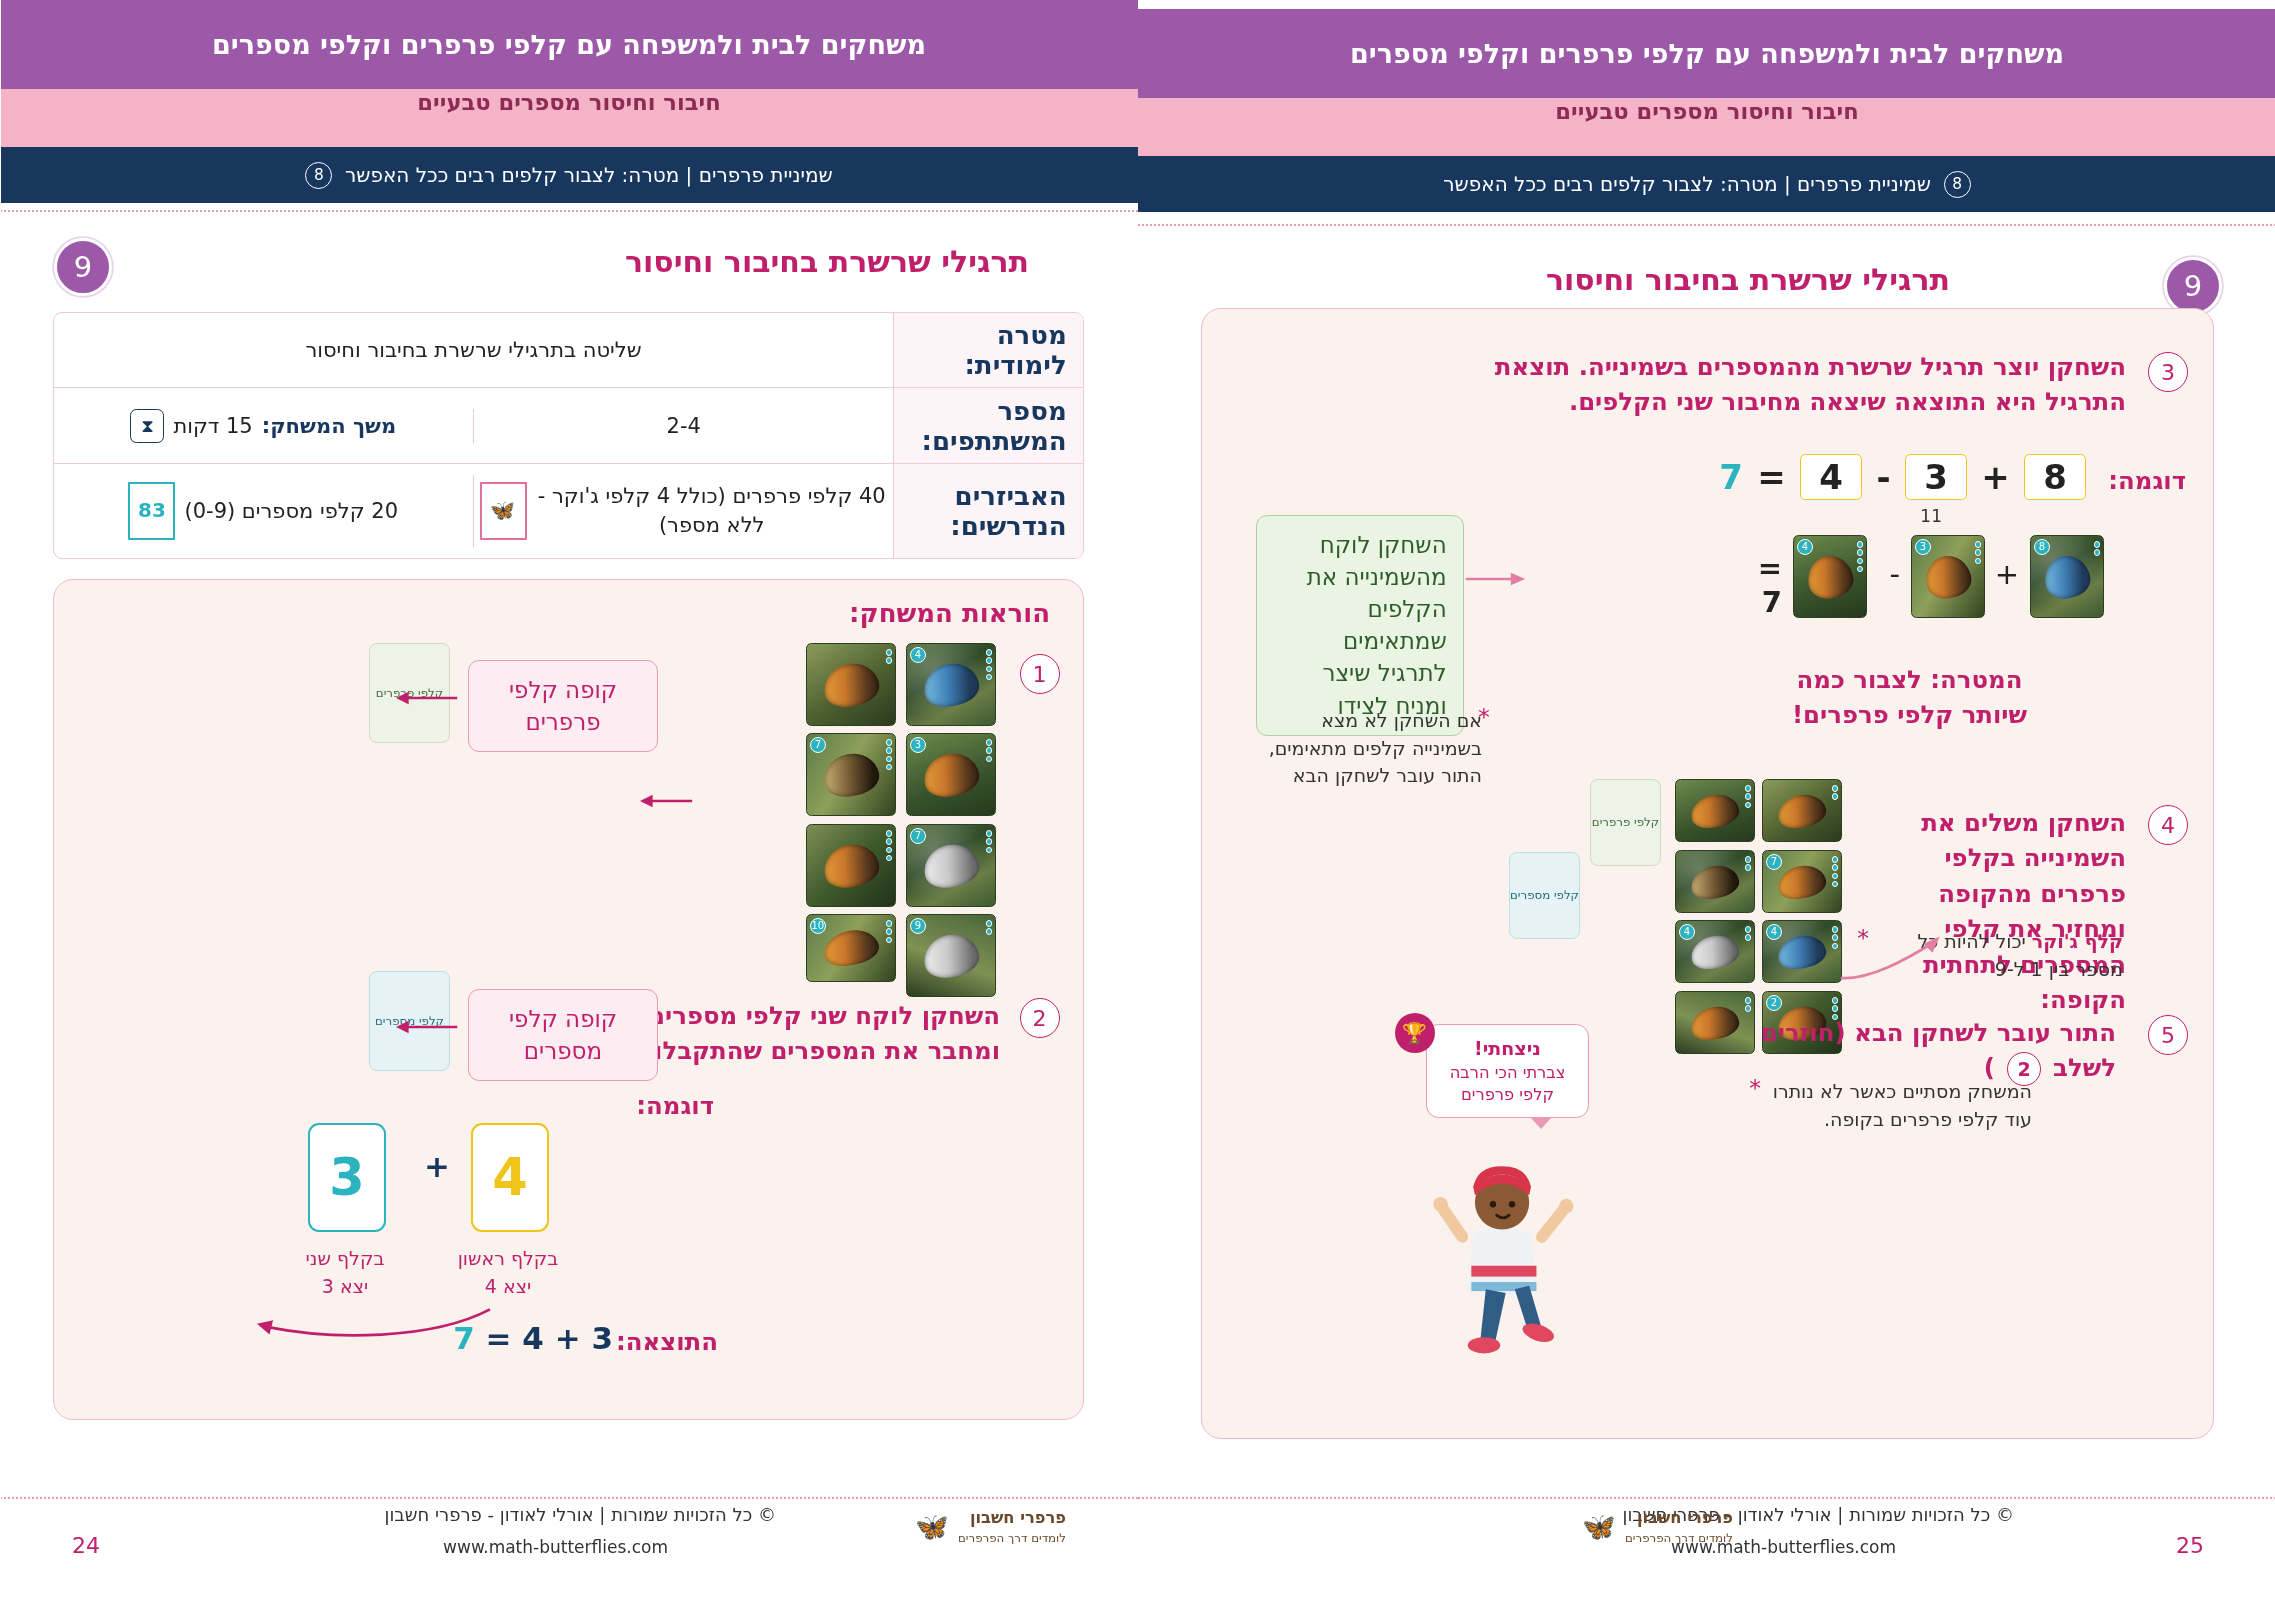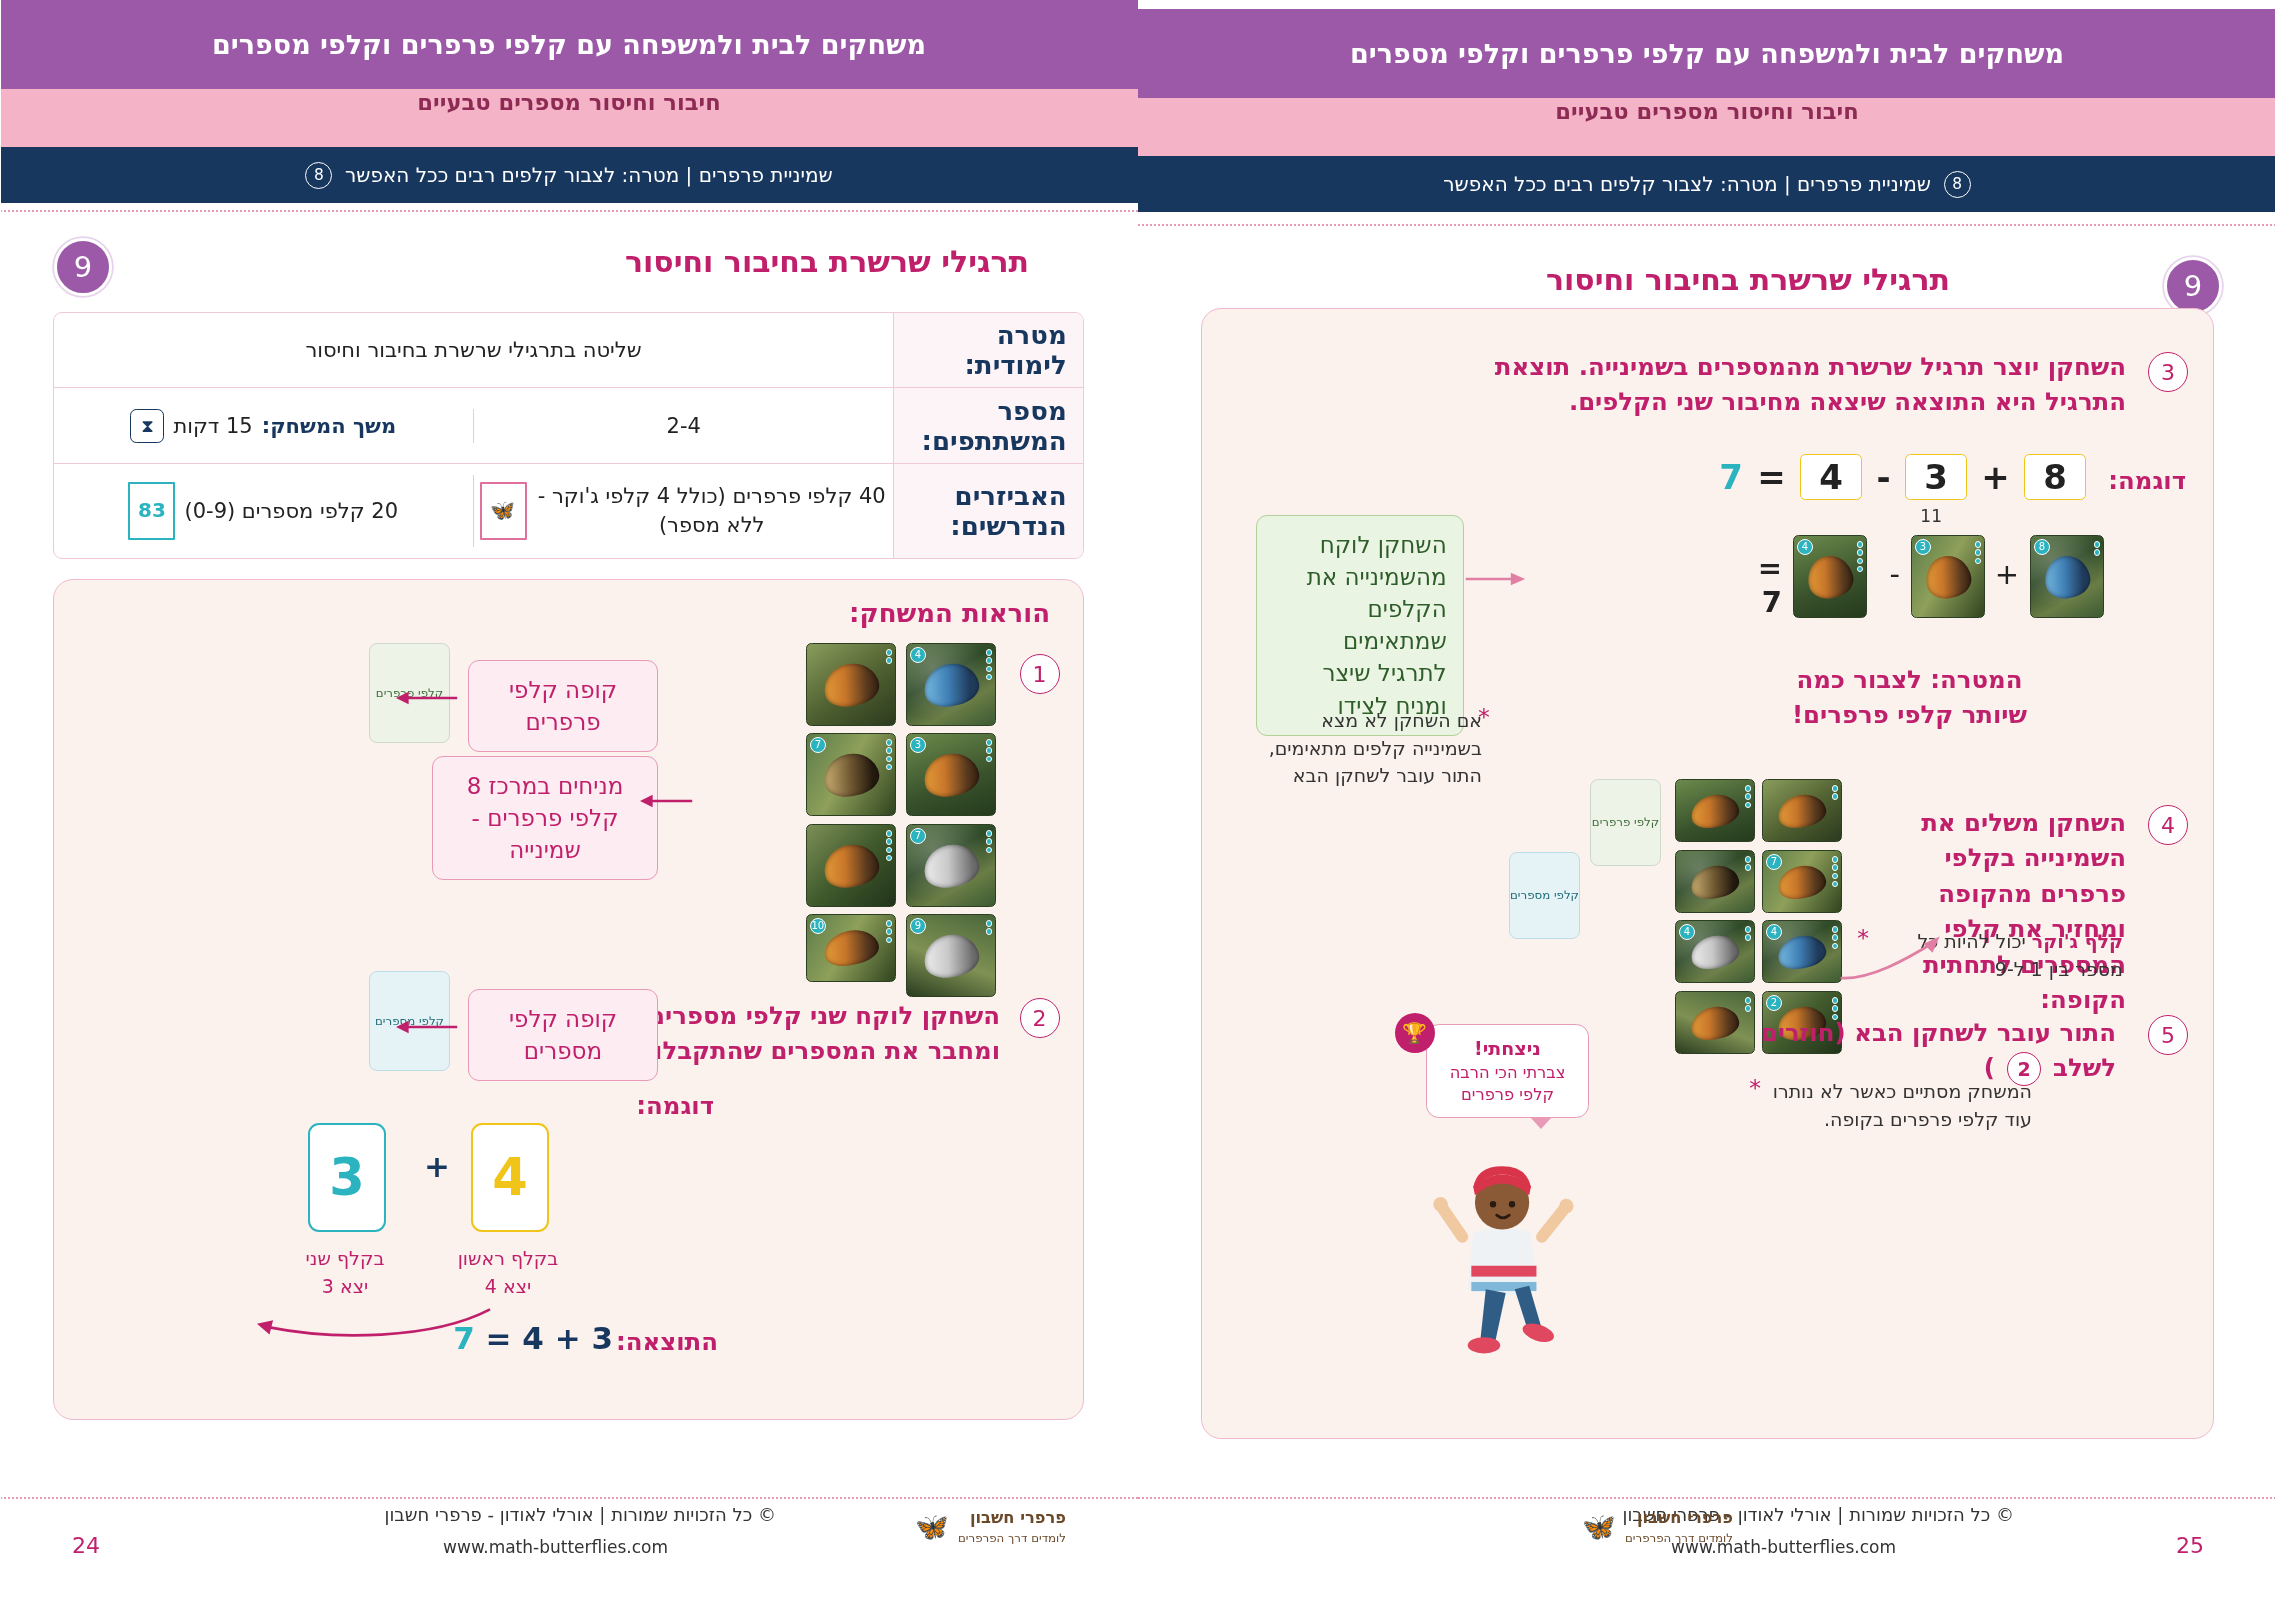--- a/index.html
+++ b/index.html
@@ -365,21 +365,20 @@
 
       <div class="callout pink" style="right:425px; top:80px; width:190px;">קופה קלפי פרפרים</div>
       <div class="deck" style="right:633px; top:63px; width:81px; height:100px;">
         <span>קלפי פרפרים</span>
       </div>
       <svg class="arrow" style="right:624px; top:107px; width:63px; height:22px;" viewBox="0 0 70 24">
         <line x1="68" y1="12" x2="12" y2="12" stroke="#c0206b" stroke-width="3"></line>
         <polygon points="0,12 14,5 14,19" fill="#c0206b"></polygon>
       </svg>
 
-      <div class="callout pink" style="right:425px; top:176px; width:226px;">מניחים במרכז 8 קלפי פרפרים - שמינייה</div>
       <svg class="arrow" style="right:389px; top:210px; width:54px; height:22px;" viewBox="0 0 60 24">
         <line x1="58" y1="12" x2="12" y2="12" stroke="#c0206b" stroke-width="3"></line>
         <polygon points="0,12 14,5 14,19" fill="#c0206b"></polygon>
       </svg>
 
       <div class="num-badge" style="right:23.5px; top:418px;">2</div>
       <div class="blk-text" style="right:83px; top:418px; width:380px;">השחקן לוקח שני קלפי מספרים ומחבר את המספרים שהתקבלו.</div>
       <div class="blk-text" style="right:369px; top:508px;">דוגמה:</div>
 
       <div class="callout pink" style="right:425px; top:409px; width:190px;">קופה קלפי מספרים</div>

